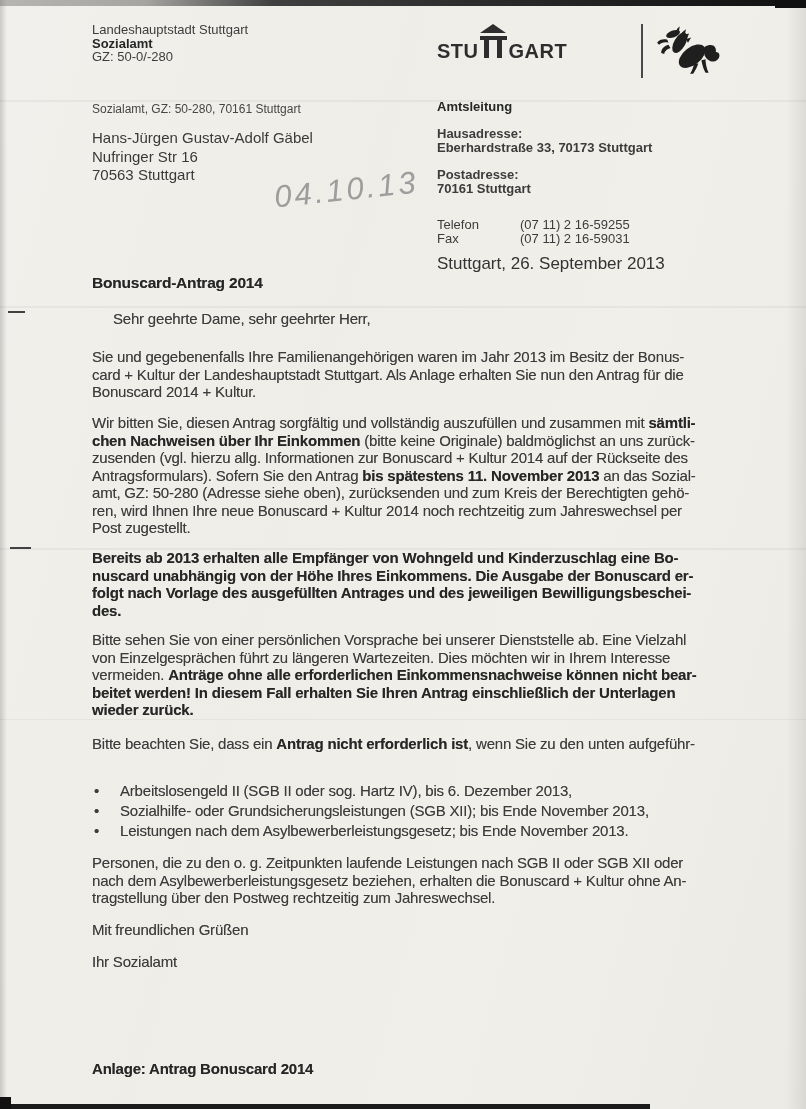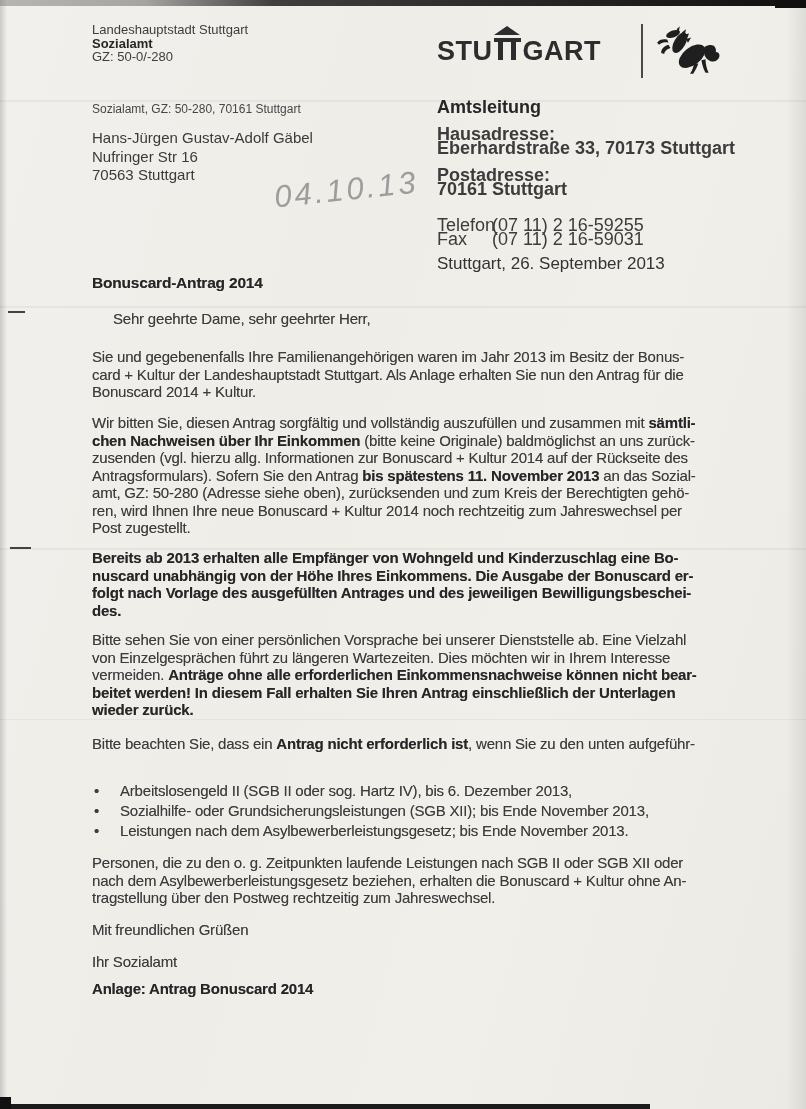--- a/index.html
+++ b/index.html
@@ -26,52 +26,52 @@
   .crease.c1{top:100px;} .crease.c2{top:306px;} .crease.c3{top:548px;} .crease.c4{top:719px;height:1px;}
   .fold{background:#424242;height:2px;}
   .fold.f1{left:8px;top:311px;width:17px;}
   .fold.f2{left:10px;top:547px;width:21px;}
   
   .sender{left:92px;top:23px;font-size:13px;line-height:13.5px;}
   .return-line{left:92px;top:102px;font-size:12px;color:#464646;}
   .recipient{left:92px;top:129px;font-size:15px;line-height:18.5px;color:#3a3a3a;}
   .hand-date{left:274px;top:172px;font-size:31px;color:#9d9d9d;
     font-style:italic;letter-spacing:3px;transform:rotate(-6deg);white-space:nowrap;}
-  .logo{left:437px;top:36px;font-size:27px;font-weight:bold;color:#2d2d2d;
+  .logo{left:437px;top:36px;font-size:20px;font-weight:bold;color:#2d2d2d;
     letter-spacing:.5px;white-space:nowrap;line-height:30px;}
   .tt{display:inline-block;position:relative;width:27px;height:22px;margin:0 2px 0 1px;}
   .tt .bar{position:absolute;left:0;top:0;width:27px;height:4px;background:#2d2d2d;}
   .tt .stem1,.tt .stem2{position:absolute;top:4px;width:5px;height:18px;background:#2d2d2d;}
   .tt .stem1{left:4px;} .tt .stem2{left:17px;}
   .tt .roof{position:absolute;left:0;top:-12px;width:0;height:0;
     border-left:13.5px solid transparent;border-right:13.5px solid transparent;
     border-bottom:9px solid #2d2d2d;}
   .logo-divider{left:641px;top:24px;width:2px;height:54px;background:#4a4a4a;}
   .horse{left:655px;top:26px;}
   
-  .office{left:437px;top:100px;font-size:18px;line-height:14px;color:#3c3c3c;}
+  .office{left:437px;top:100px;font-size:13px;line-height:14px;color:#3c3c3c;}
   .office .title{font-weight:bold;color:#262626;}
   .office .grp{margin-top:13px;font-weight:bold;}
-  .phone-row{display:flex;}
+  .phone-row{display:flex;gap:28px;}
   .phone-row .lbl{width:55px;}
   .phones{margin-top:22px;}
   .dateline{left:437px;top:254px;font-size:17px;color:#333;}
   
   .body-block{left:92px;width:680px;font-size:15px;line-height:17.5px;
     letter-spacing:-.2px;white-space:nowrap;color:#3c3c3c;
     text-shadow:0 0 .4px rgba(70,70,70,.55);}
   .subject{top:274px;font-weight:bold;color:#262626;font-size:15.5px;}
   .salutation{top:310px;margin-left:21px;}
   .p1{top:348px;} .p2{top:414px;} .p3{top:549px;font-weight:bold;color:#282828;}
   .p4{top:631px;} .p5{top:735px;} .p6{top:854px;}
   .bullets{top:781px;}
   .bullet-item{position:relative;padding-left:28px;line-height:20px;}
   .bullet-dot{position:absolute;left:2px;top:0;}
   .closing{top:921px;} .signature{top:953px;}
-  .anlage{top:980px;font-weight:bold;color:#262626;}
+  .anlage{top:1060px;font-weight:bold;color:#262626;}
 </style>
 </head>
 <body>
 
 <div class="page">
 
   <div class="abs crease c1"></div>
   <div class="abs crease c2"></div>
   <div class="abs crease c3"></div>
   <div class="abs crease c4"></div>

